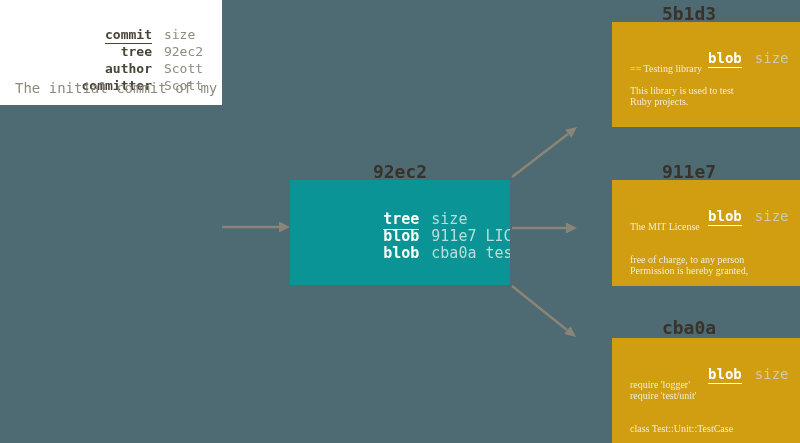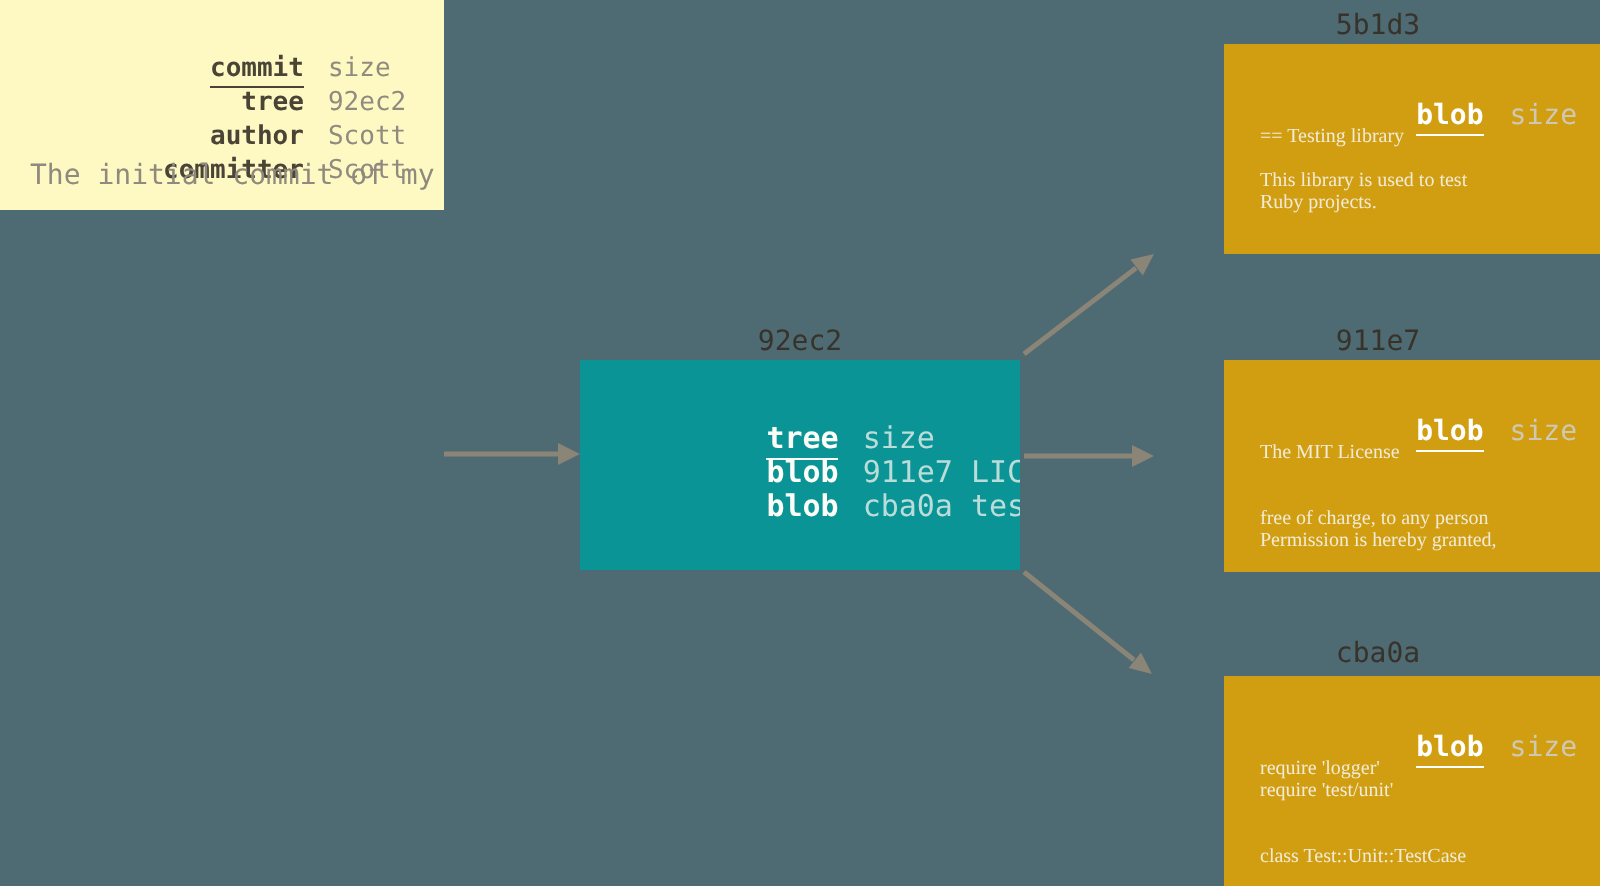--- a/index.html
+++ b/index.html
@@ -11,29 +11,29 @@
     overflow: hidden;
     font-family: "DejaVu Sans Mono", "Liberation Mono", monospace;
   }
   .arrows { position:absolute; left:0; top:0; width:800px; height:443px; }
 
   .obj-label {
     position: absolute;
     height: 15px;
     line-height: 15px;
     text-align: center;
-    font-size: 14px;
-    font-weight: normal;
+    font-size: 18px;
+    font-weight: bold;
     color: #38332A;
   }
   .box { position: absolute; overflow: hidden; box-sizing: border-box; }
 
   
   .commit-label { left:0; top:164; width:222; }
-  .commit-box { left:0; top:180; width:222px; height:105px; background:#fef9c3; padding-top:9px; }
+  .commit-box { left:0; top:180; width:222px; height:105px; background:#ffffff; padding-top:9px; }
   .kv { height:17px; line-height:17px; font-size:13px; white-space:pre; }
   .kv .k { display:inline-block; width:105px; text-align:right; font-weight:bold; color:#4A4437; }
   .kv .v { margin-left:12px; color:#908B7E; }
   .u { border-bottom:1.5px solid currentColor; padding-bottom:0.5px; }
   .note { margin-top:3px; padding-left:15px; font-size:14px; color:#8F8A7D; white-space:pre; }
 
   
   .tree-label { left:290px; top:164px; width:220px; }
   .tree-box { left:290px; top:180px; width:220px; height:105px; background:#0A9496; padding:14px 0 0 39px; }
   .trow { height:17px; line-height:17px; font-size:15px; white-space:pre; }

